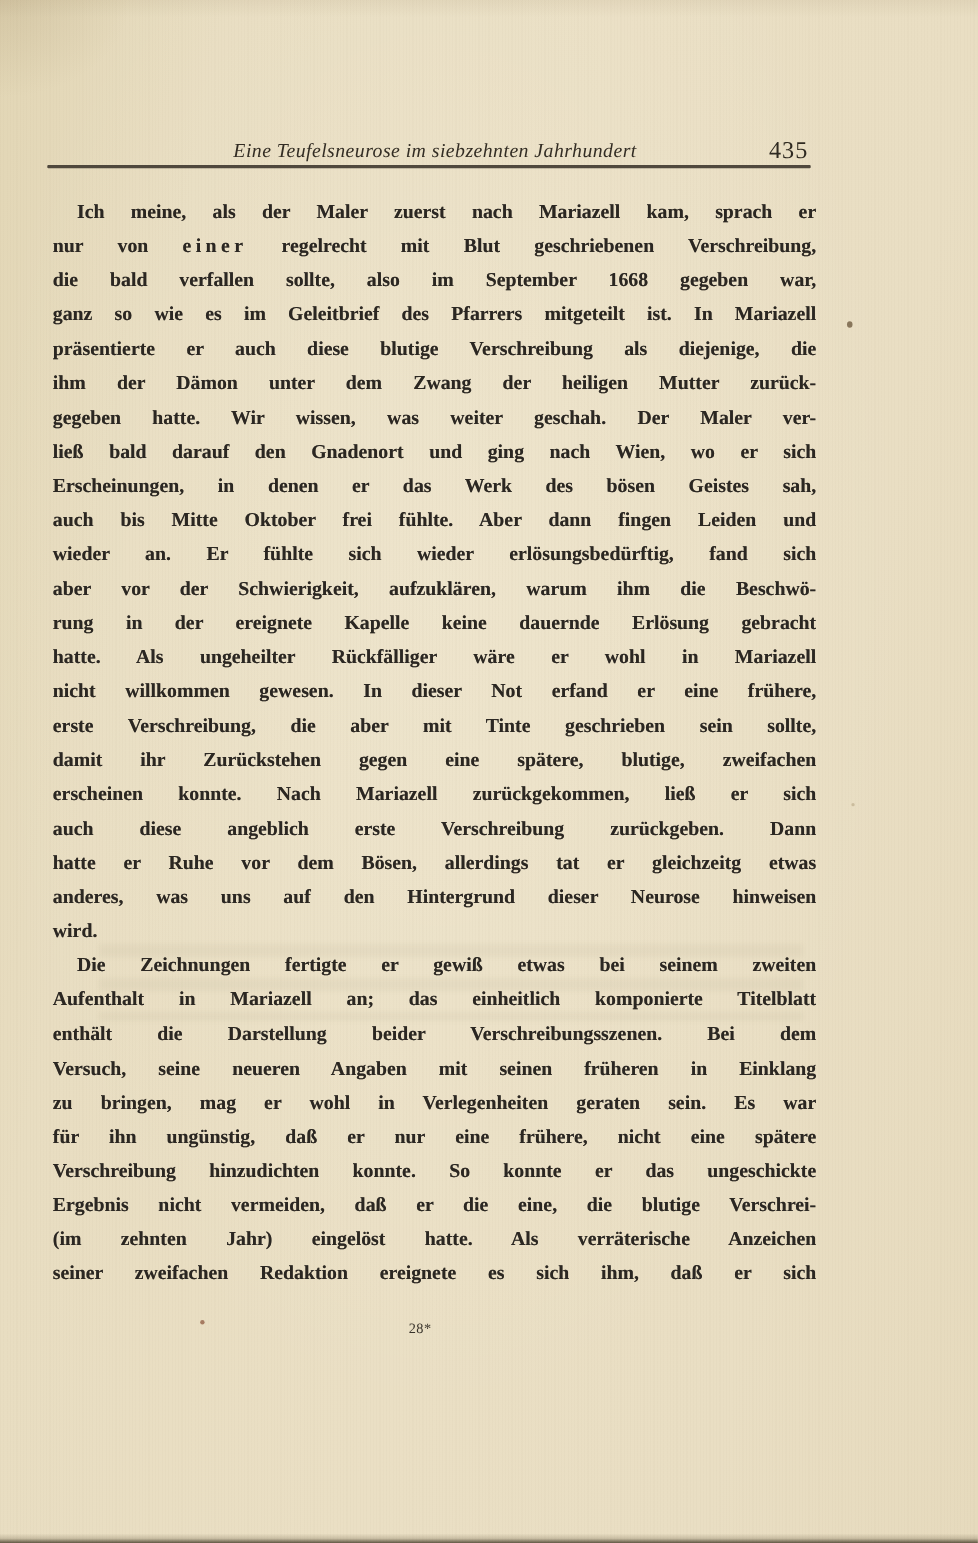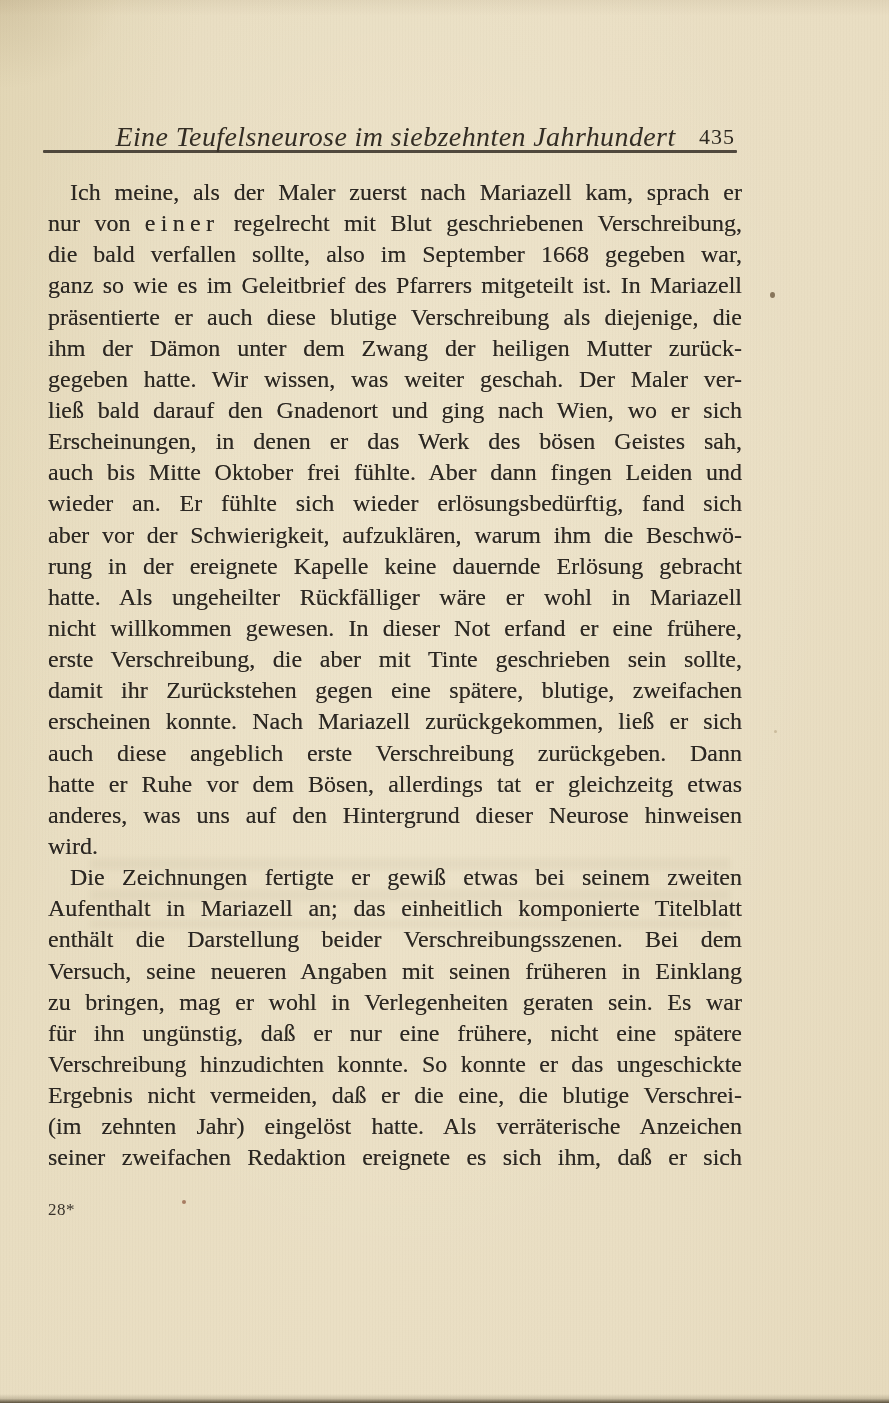--- a/index.html
+++ b/index.html
@@ -16,49 +16,50 @@
       linear-gradient(to bottom, rgba(150,128,92,0.10) 0, rgba(150,128,92,0) 16px),
       radial-gradient(ellipse at 45% 38%, rgba(255,252,240,0.20), rgba(0,0,0,0) 62%),
       linear-gradient(100deg, #e2d6b5 0%, #e8ddc1 18%, #eadfc4 50%, #e9dec3 78%, #e6dabd 100%);
     color:#2b2722;
   }
   .running-head{
     position:absolute;left:48px;top:122px;width:695px;height:30px;
   }
   .page-title{
     display:block;text-align:center;
-    font-style:italic;font-size:28px;line-height:30px;
+    font-style:italic;font-size:18px;line-height:30px;
     letter-spacing:0.4px;color:#332d24;
   }
   .page-number{
     position:absolute;right:8px;top:0;
     font-size:22px;line-height:30px;color:#2f2a21;
     font-style:normal;letter-spacing:1px;
   }
   .head-rule{
     position:absolute;left:43px;top:150px;width:694px;height:2.5px;
     background:#3a332a;opacity:0.88;border-radius:1px;
   }
   .text-block{
     position:absolute;left:48px;top:177px;width:694px;
-    font-size:24px;color:#2b2722;
+    font-size:18px;color:#2b2722;
     text-shadow:0 0 0.5px rgba(43,39,34,0.55);
+    font-weight:bold;
   }
   .line{
     height:31.15px;line-height:31.15px;
     text-align:justify;text-align-last:justify;
     white-space:normal;
   }
   .line.indent{text-indent:22px;}
   .line.par-end{text-align-last:left;}
   .sperr{letter-spacing:0.22em;}
   .signature-mark{
     position:absolute;left:48px;top:1200px;width:694px;
-    text-align:left;padding-right:26px;box-sizing:border-box;
-    font-size:17px;letter-spacing:0.5px;color:#38322a;
+    text-align:center;padding-right:26px;box-sizing:border-box;
+    font-size:13px;letter-spacing:0.5px;color:#38322a;
   }
   .speck{position:absolute;border-radius:50%;}
   .speck.s1{left:770px;top:292px;width:5px;height:6px;background:#7d6a50;opacity:0.9;}
   .speck.s2{left:182px;top:1200px;width:4px;height:4px;background:#9a6a50;opacity:0.85;}
   .speck.s3{left:774px;top:730px;width:3px;height:3px;background:#bdae8d;opacity:0.7;}
   .show-through{
     position:absolute;left:90px;top:858px;width:640px;height:70px;
     background:repeating-linear-gradient(to bottom, rgba(130,125,90,0.06) 0 12px, rgba(0,0,0,0) 12px 31px);
     filter:blur(2px);pointer-events:none;
   }

